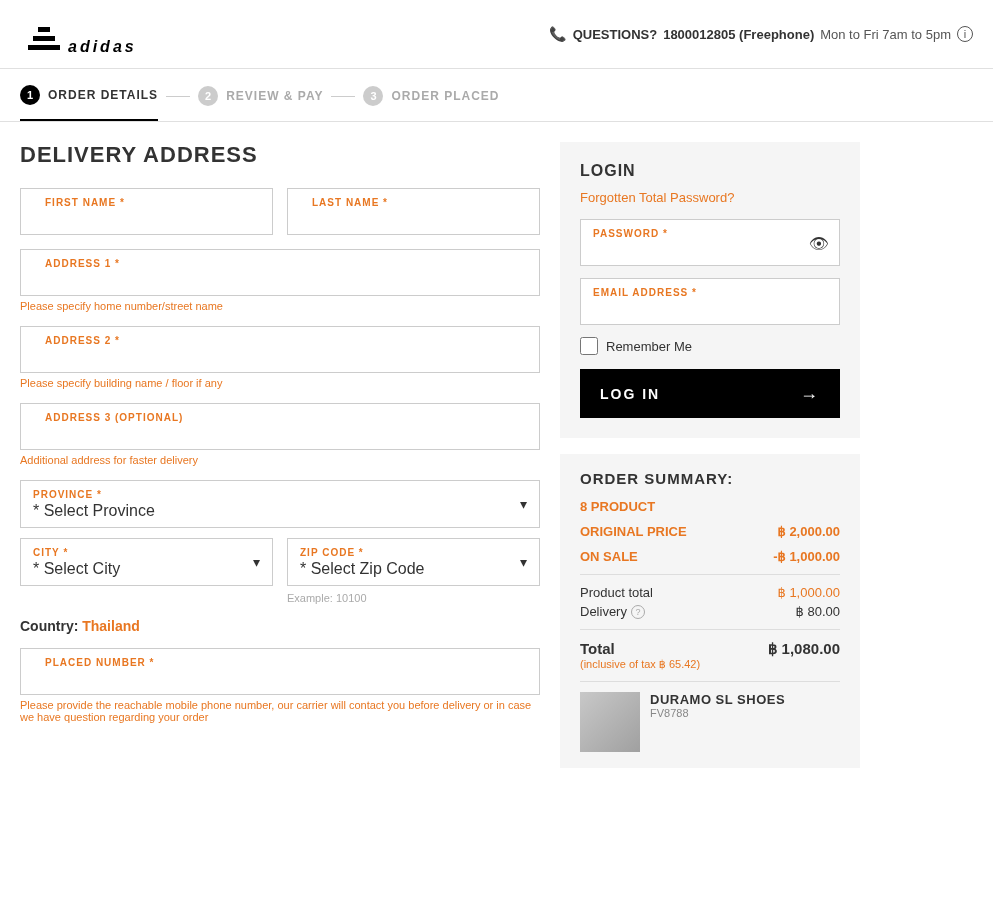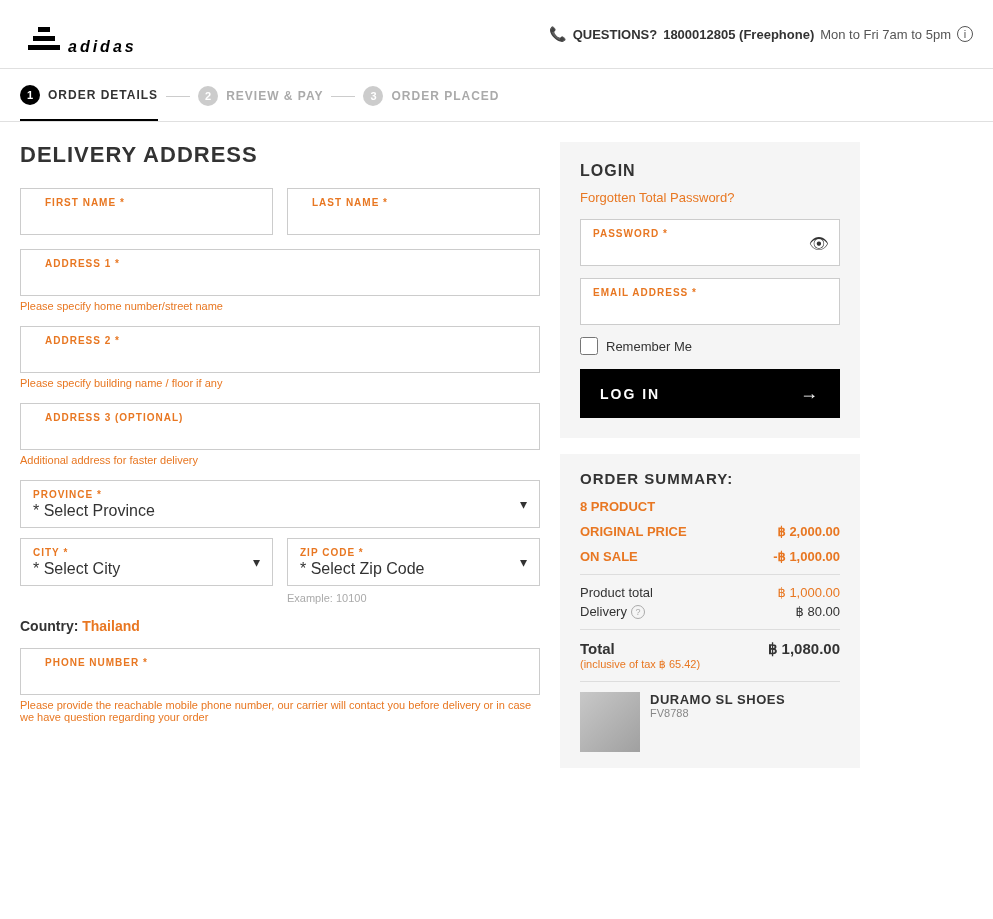--- a/index.html
+++ b/index.html
@@ -513,21 +513,21 @@
 
     <div class="country-line">
       <span>Country:</span>
       <a class="country-link">Thailand</a>
     </div>
 
     <div class="phone-section">
       <div class="form-row">
         <div class="form-group full">
           <div class="input-wrapper">
-            <span class="float-label">PHONE NUMBER *</span>
+            <span class="float-label">PLACED NUMBER *</span>
             <input type="tel" style="">
           </div>
           <span class="address-hint">Please provide the reachable mobile phone number, our carrier will contact you before delivery or in case we have question regarding your order</span>
         </div>
       </div>
     </div>
   </div>
 
   <div class="right-panel">
 

